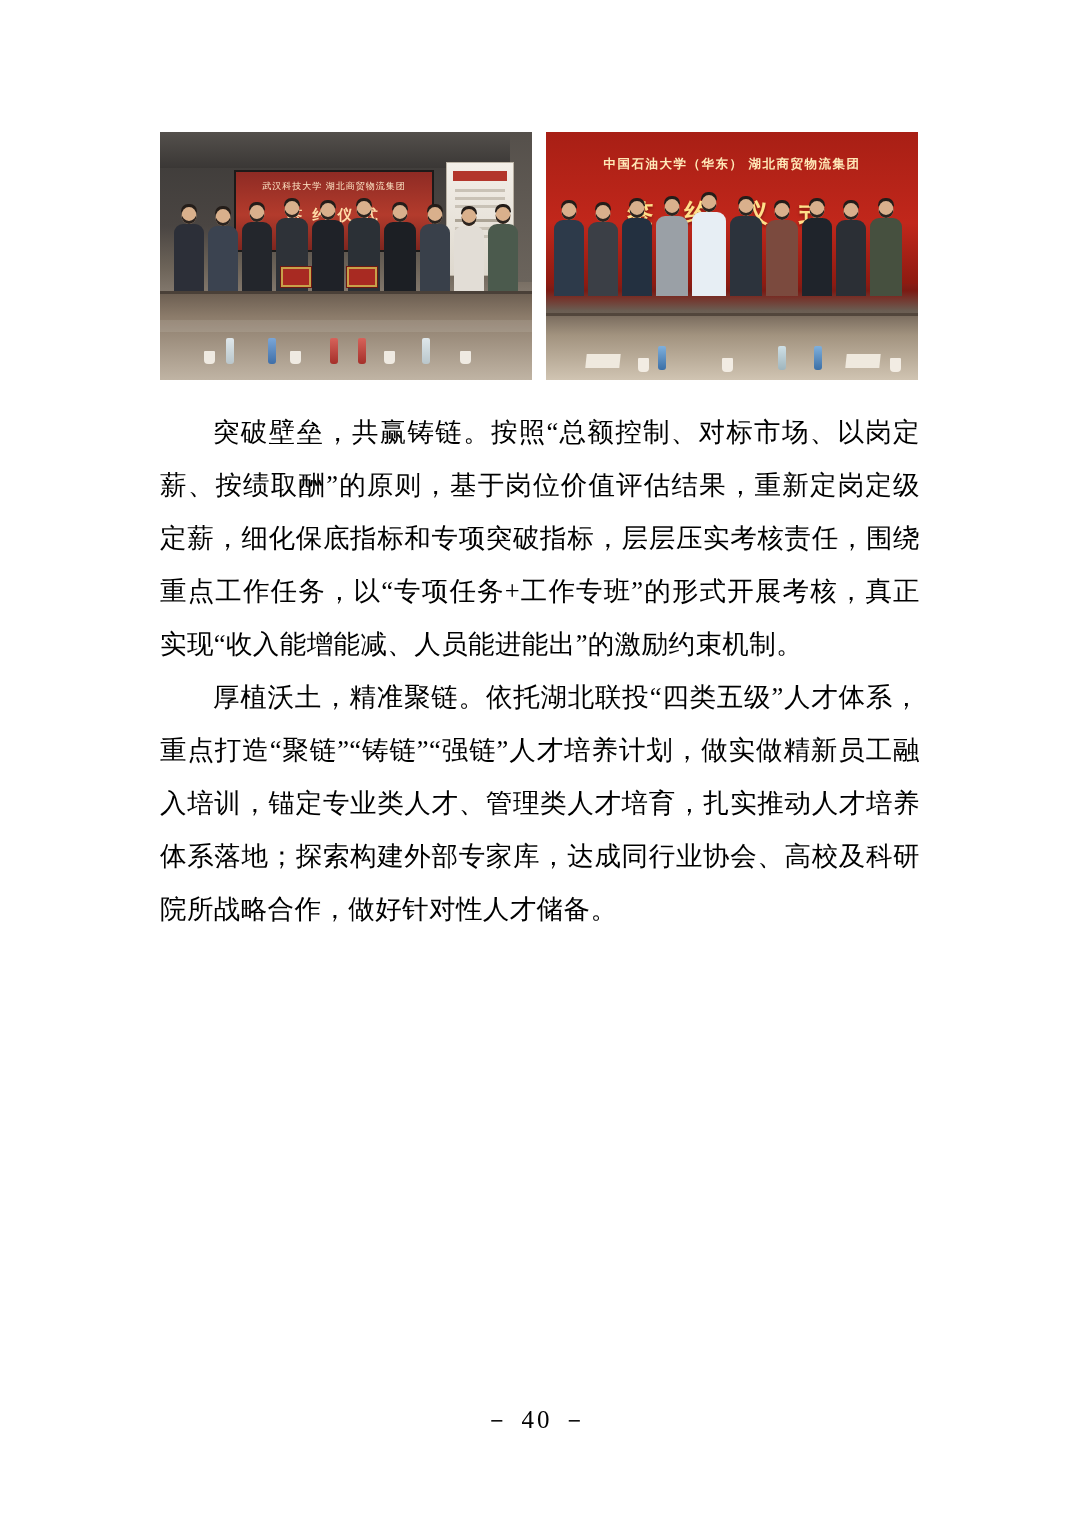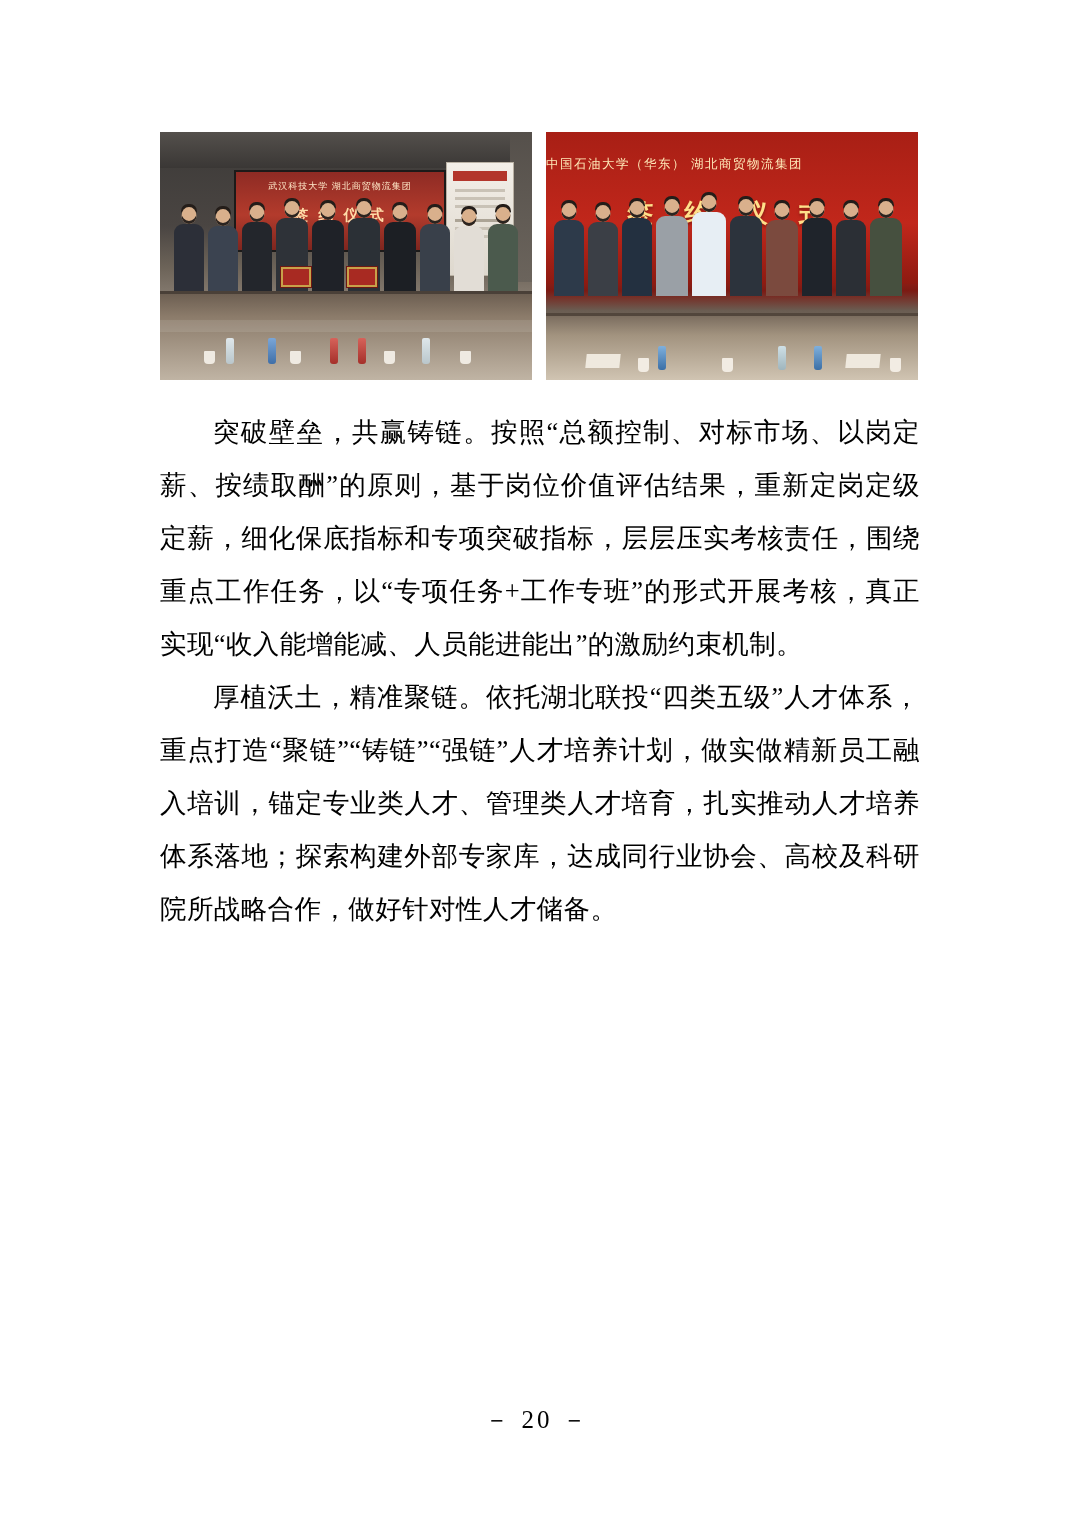--- a/index.html
+++ b/index.html
@@ -71,21 +71,20 @@
     background: linear-gradient(#3c3a38 0%, #4a4542 38%, #6d6459 55%, #8d8277 70%, #b9ada0 100%);
   }
   .ph1 .ceiling {
     position: absolute; left: 0; top: 0; width: 100%; height: 36px;
     background: linear-gradient(#54504c, #3a3735);
   }
   .ph1 .screen {
     position: absolute; left: 74px; top: 38px; width: 196px; height: 78px;
     background: linear-gradient(#8e2b24, #b33b2c 55%, #7e261f);
     border: 2px solid #1c1a19;
-    padding-left: 12px;
   }
   .ph1 .screen .stext {
     position: absolute; left: 0; right: 0; top: 8px;
     text-align: center; color: #ffe9c9; font-size: 9px; letter-spacing: 1px;
     font-family: "Liberation Sans", "DejaVu Sans", sans-serif;
   }
   .ph1 .screen .stext2 {
     position: absolute; left: 0; right: 0; top: 34px;
     text-align: center; color: #ffdca8; font-size: 15px; font-weight: bold; letter-spacing: 3px;
     font-family: "Liberation Sans", "DejaVu Sans", sans-serif;
@@ -151,22 +150,22 @@
 
   
   .ph2 {
     background: linear-gradient(#9c1f17 0%, #b4241a 52%, #7c1a13 64%, #6a5d52 72%, #9d9084 100%);
   }
   .ph2 .led {
     position: absolute; left: 0; top: 0; width: 100%; height: 152px;
     background: linear-gradient(#a81f15, #c1271b 60%, #8d1a11);
   }
   .ph2 .led .line1 {
-    position: absolute; left: 0; right: 0; top: 24px; text-align: left;
-    color: #ffe9b8; font-size: 12.5px; letter-spacing: 1.5px; font-weight: normal;
+    position: absolute; left: 0; right: 0; top: 24px; text-align: center;
+    color: #ffe9b8; font-size: 12.5px; letter-spacing: 1.5px; font-weight: bold;
     font-family: "Liberation Sans", "DejaVu Sans", sans-serif;
   }
   .ph2 .led .line2 {
     position: absolute; left: 0; right: 0; top: 64px; text-align: center;
     color: #ffe08a; font-size: 26px; letter-spacing: 12px; font-weight: bold;
     font-family: "Liberation Sans", "DejaVu Sans", sans-serif;
     text-shadow: 0 2px 3px rgba(0,0,0,.35);
   }
   .ph2 .table {
     position: absolute; left: 0; bottom: 0; width: 100%; height: 64px;
@@ -340,14 +339,14 @@
         <div class="cup" style="left:344px"></div>
       </div>
 
     </div>
 
     <p class="body-par tight">突破壁垒，共赢铸链。按照“总额控制、对标市场、以岗定薪、按绩取酬”的原则，基于岗位价值评估结果，重新定岗定级定薪，细化保底指标和专项突破指标，层层压实考核责任，围绕重点工作任务，以“专项任务+工作专班”的形式开展考核，真正实现“收入能增能减、人员能进能出”的激励约束机制。</p>
     <p class="body-par">厚植沃土，精准聚链。依托湖北联投“四类五级”人才体系，重点打造“聚链”“铸链”“强链”人才培养计划，做实做精新员工融入培训，锚定专业类人才、管理类人才培育，扎实推动人才培养体系落地；探索构建外部专家库，达成同行业协会、高校及科研院所战略合作，做好针对性人才储备。</p>
 
   </div>
 
-  <div class="page-number">－ 20 －</div>
+  <div class="page-number">－ 40 －</div>
 </div>
 
 </body></html>

